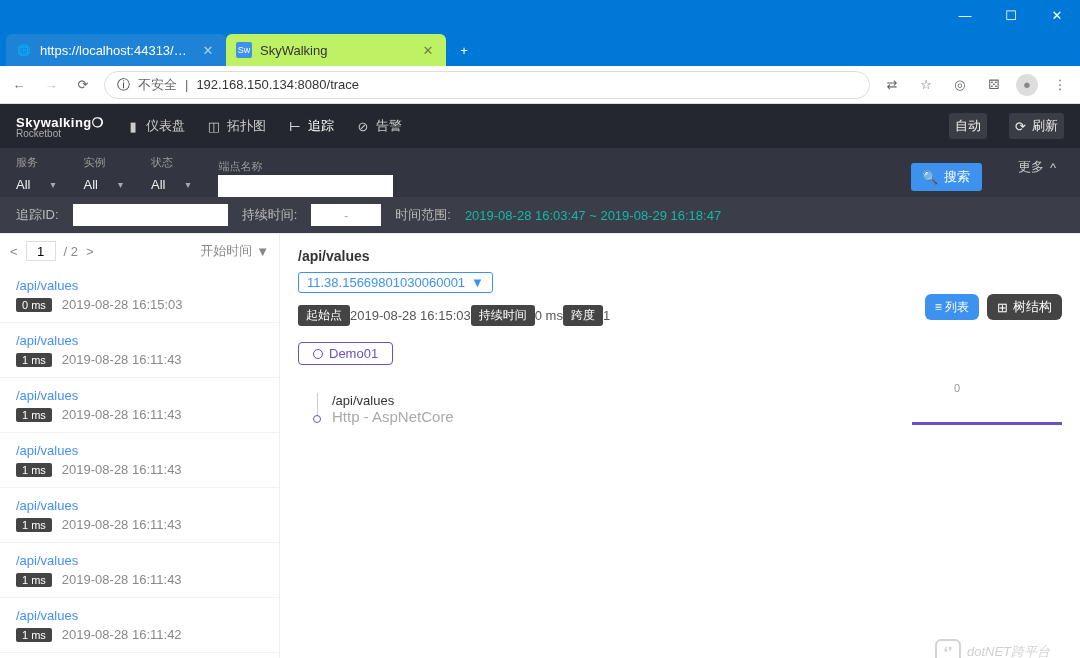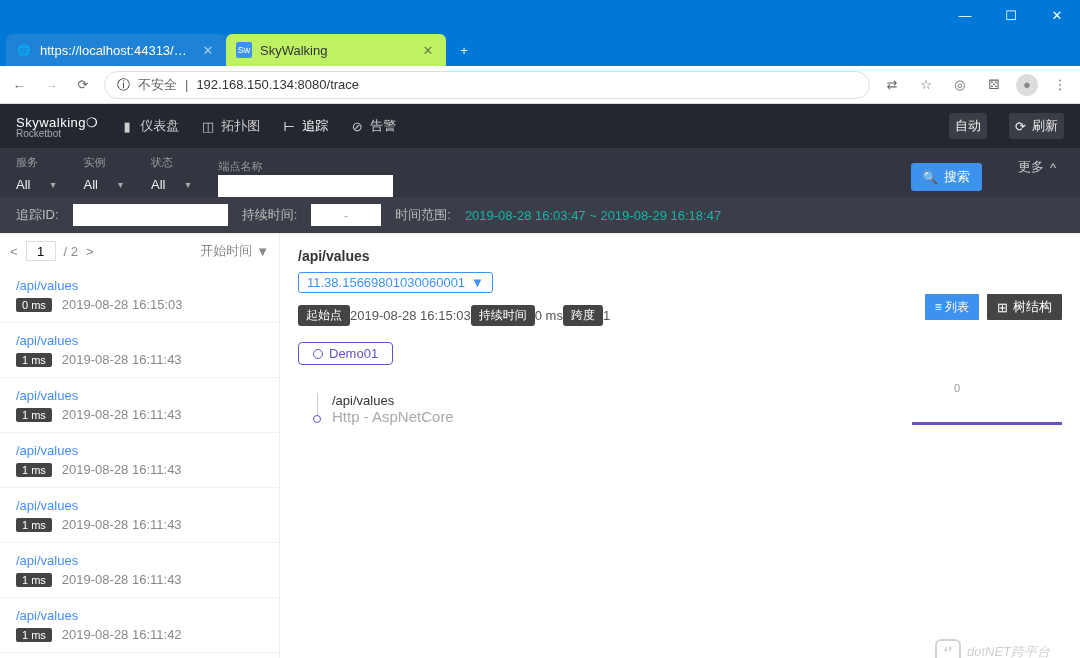--- a/index.html
+++ b/index.html
@@ -21,21 +21,21 @@
 .addr{height:38px;background:#fff;border-bottom:1px solid #ddd;display:flex;align-items:center;padding:0 8px;gap:10px;color:#555}
 .addrbtn{width:22px;height:22px;display:flex;align-items:center;justify-content:center;color:#666}
 .omni{flex:1;height:28px;border:1px solid #ddd;border-radius:14px;display:flex;align-items:center;padding:0 12px;gap:8px;color:#333;font-size:13px}
 .omni .insec{color:#666}
 .addr-icon{width:24px;height:24px;display:flex;align-items:center;justify-content:center;color:#666}
 .avatar{width:22px;height:22px;border-radius:50%;background:#ddd;display:flex;align-items:center;justify-content:center;color:#888}
 
 .app{display:flex;flex-direction:column}
 .apphdr{height:44px;background:#242730;color:#ccc;display:flex;align-items:center;padding:0 16px;gap:22px}
 .brand{display:flex;flex-direction:column;line-height:1;color:#fff}
-.brand .b1{font-size:15px;font-weight:400;letter-spacing:.5px}
+.brand .b1{font-size:15px;font-weight:700;letter-spacing:.5px}
 .brand .b2{font-size:10px;color:#aaa}
 .navitem{display:flex;align-items:center;gap:6px;color:#ccc;font-size:13px}
 .navitem.active{color:#fff}
 .navicon{width:14px;height:14px;display:flex;align-items:center;justify-content:center}
 .apphdr .spacer{flex:1}
 .hdrbtn{background:#3a3d45;color:#eee;border:none;border-radius:3px;padding:4px 6px;display:flex;align-items:center;gap:6px}
 
 .filters{background:#333640;padding:5px 16px 0;display:flex;gap:28px;color:#aaa;align-items:flex-end}
 .filter{display:flex;flex-direction:column;gap:1px}
 .filter label{font-size:11px;color:#999}
@@ -60,21 +60,21 @@
 .traceitem .ep{color:#448ef6;font-size:13px;margin-bottom:4px}
 .traceitem .meta{display:flex;align-items:center;gap:10px;color:#888;font-size:12px}
 .badge{background:#444;color:#fff;border-radius:2px;padding:1px 6px;font-size:11px}
 
 .right{flex:1;padding:14px 18px;position:relative;overflow:hidden}
 .right h2{font-size:14px;font-weight:700;color:#333;margin-bottom:8px}
 .traceid{display:inline-flex;align-items:center;border:1px solid #3d92ef;color:#3d92ef;border-radius:3px;padding:2px 8px;font-size:12px;gap:6px;margin-bottom:12px}
 .inforow{display:flex;align-items:center;font-size:12px;color:#555;margin-bottom:16px}
 .pill{background:#444;color:#fff;border-radius:3px;padding:2px 8px;font-size:12px}
 .viewbtns{position:absolute;right:18px;top:60px;display:flex;gap:8px}
-.vbtn{border-radius:1px;padding:4px 10px;font-size:12px;display:flex;align-items:center;gap:5px}
+.vbtn{border-radius:6px;padding:4px 10px;font-size:12px;display:flex;align-items:center;gap:5px}
 .vbtn.primary{background:#3d92ef;color:#fff}
 .vbtn.secondary{background:#444;color:#fff}
 .demo{display:inline-flex;align-items:center;gap:6px;border:1px solid #6a4fc5;color:#6a4fc5;border-radius:4px;padding:3px 14px;font-size:12px;margin-bottom:28px}
 .demo .dot{width:10px;height:10px;border:1.5px solid #6a4fc5;border-radius:50%}
 .zero{position:absolute;right:120px;top:148px;color:#999;font-size:11px}
 .span{display:flex;align-items:flex-start;gap:10px;margin-left:14px}
 .span .stem{width:10px;display:flex;flex-direction:column;align-items:center}
 .span .stemline{width:1px;height:22px;background:#ccc}
 .span .stemdot{width:8px;height:8px;border:1.5px solid #6a4fc5;border-radius:50%;background:#fff}
 .span .txt .t1{color:#333;font-size:13px}

